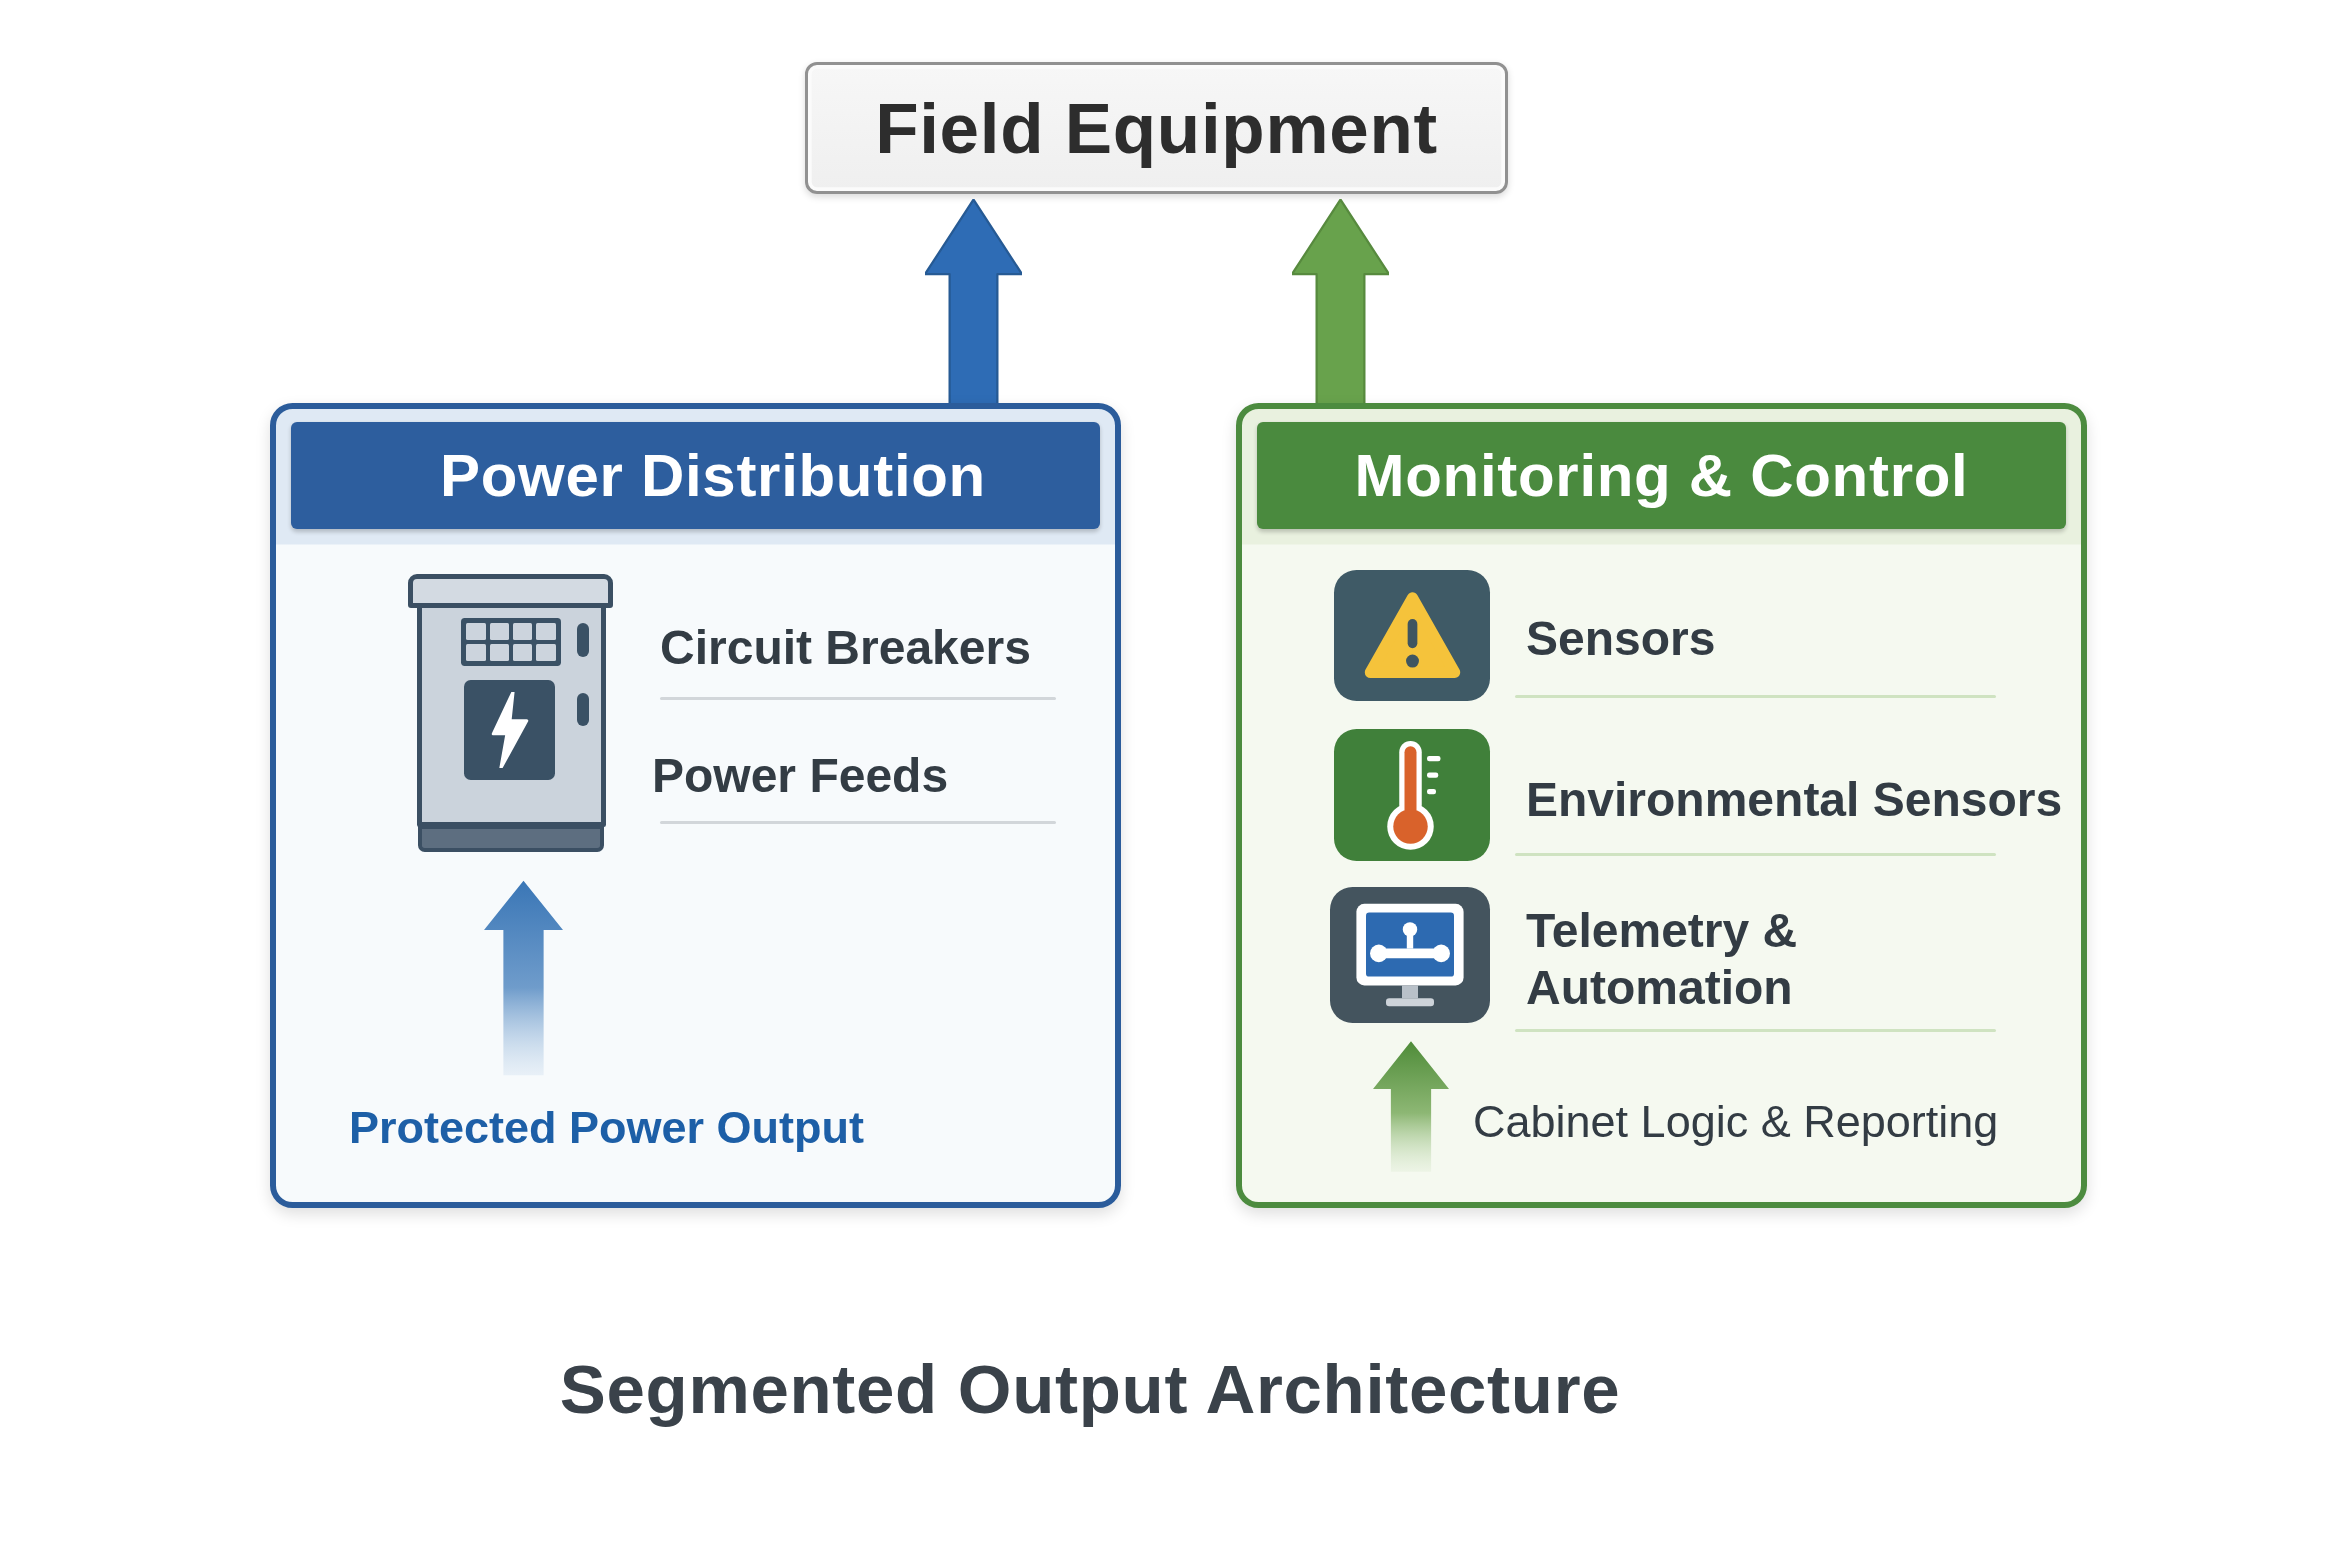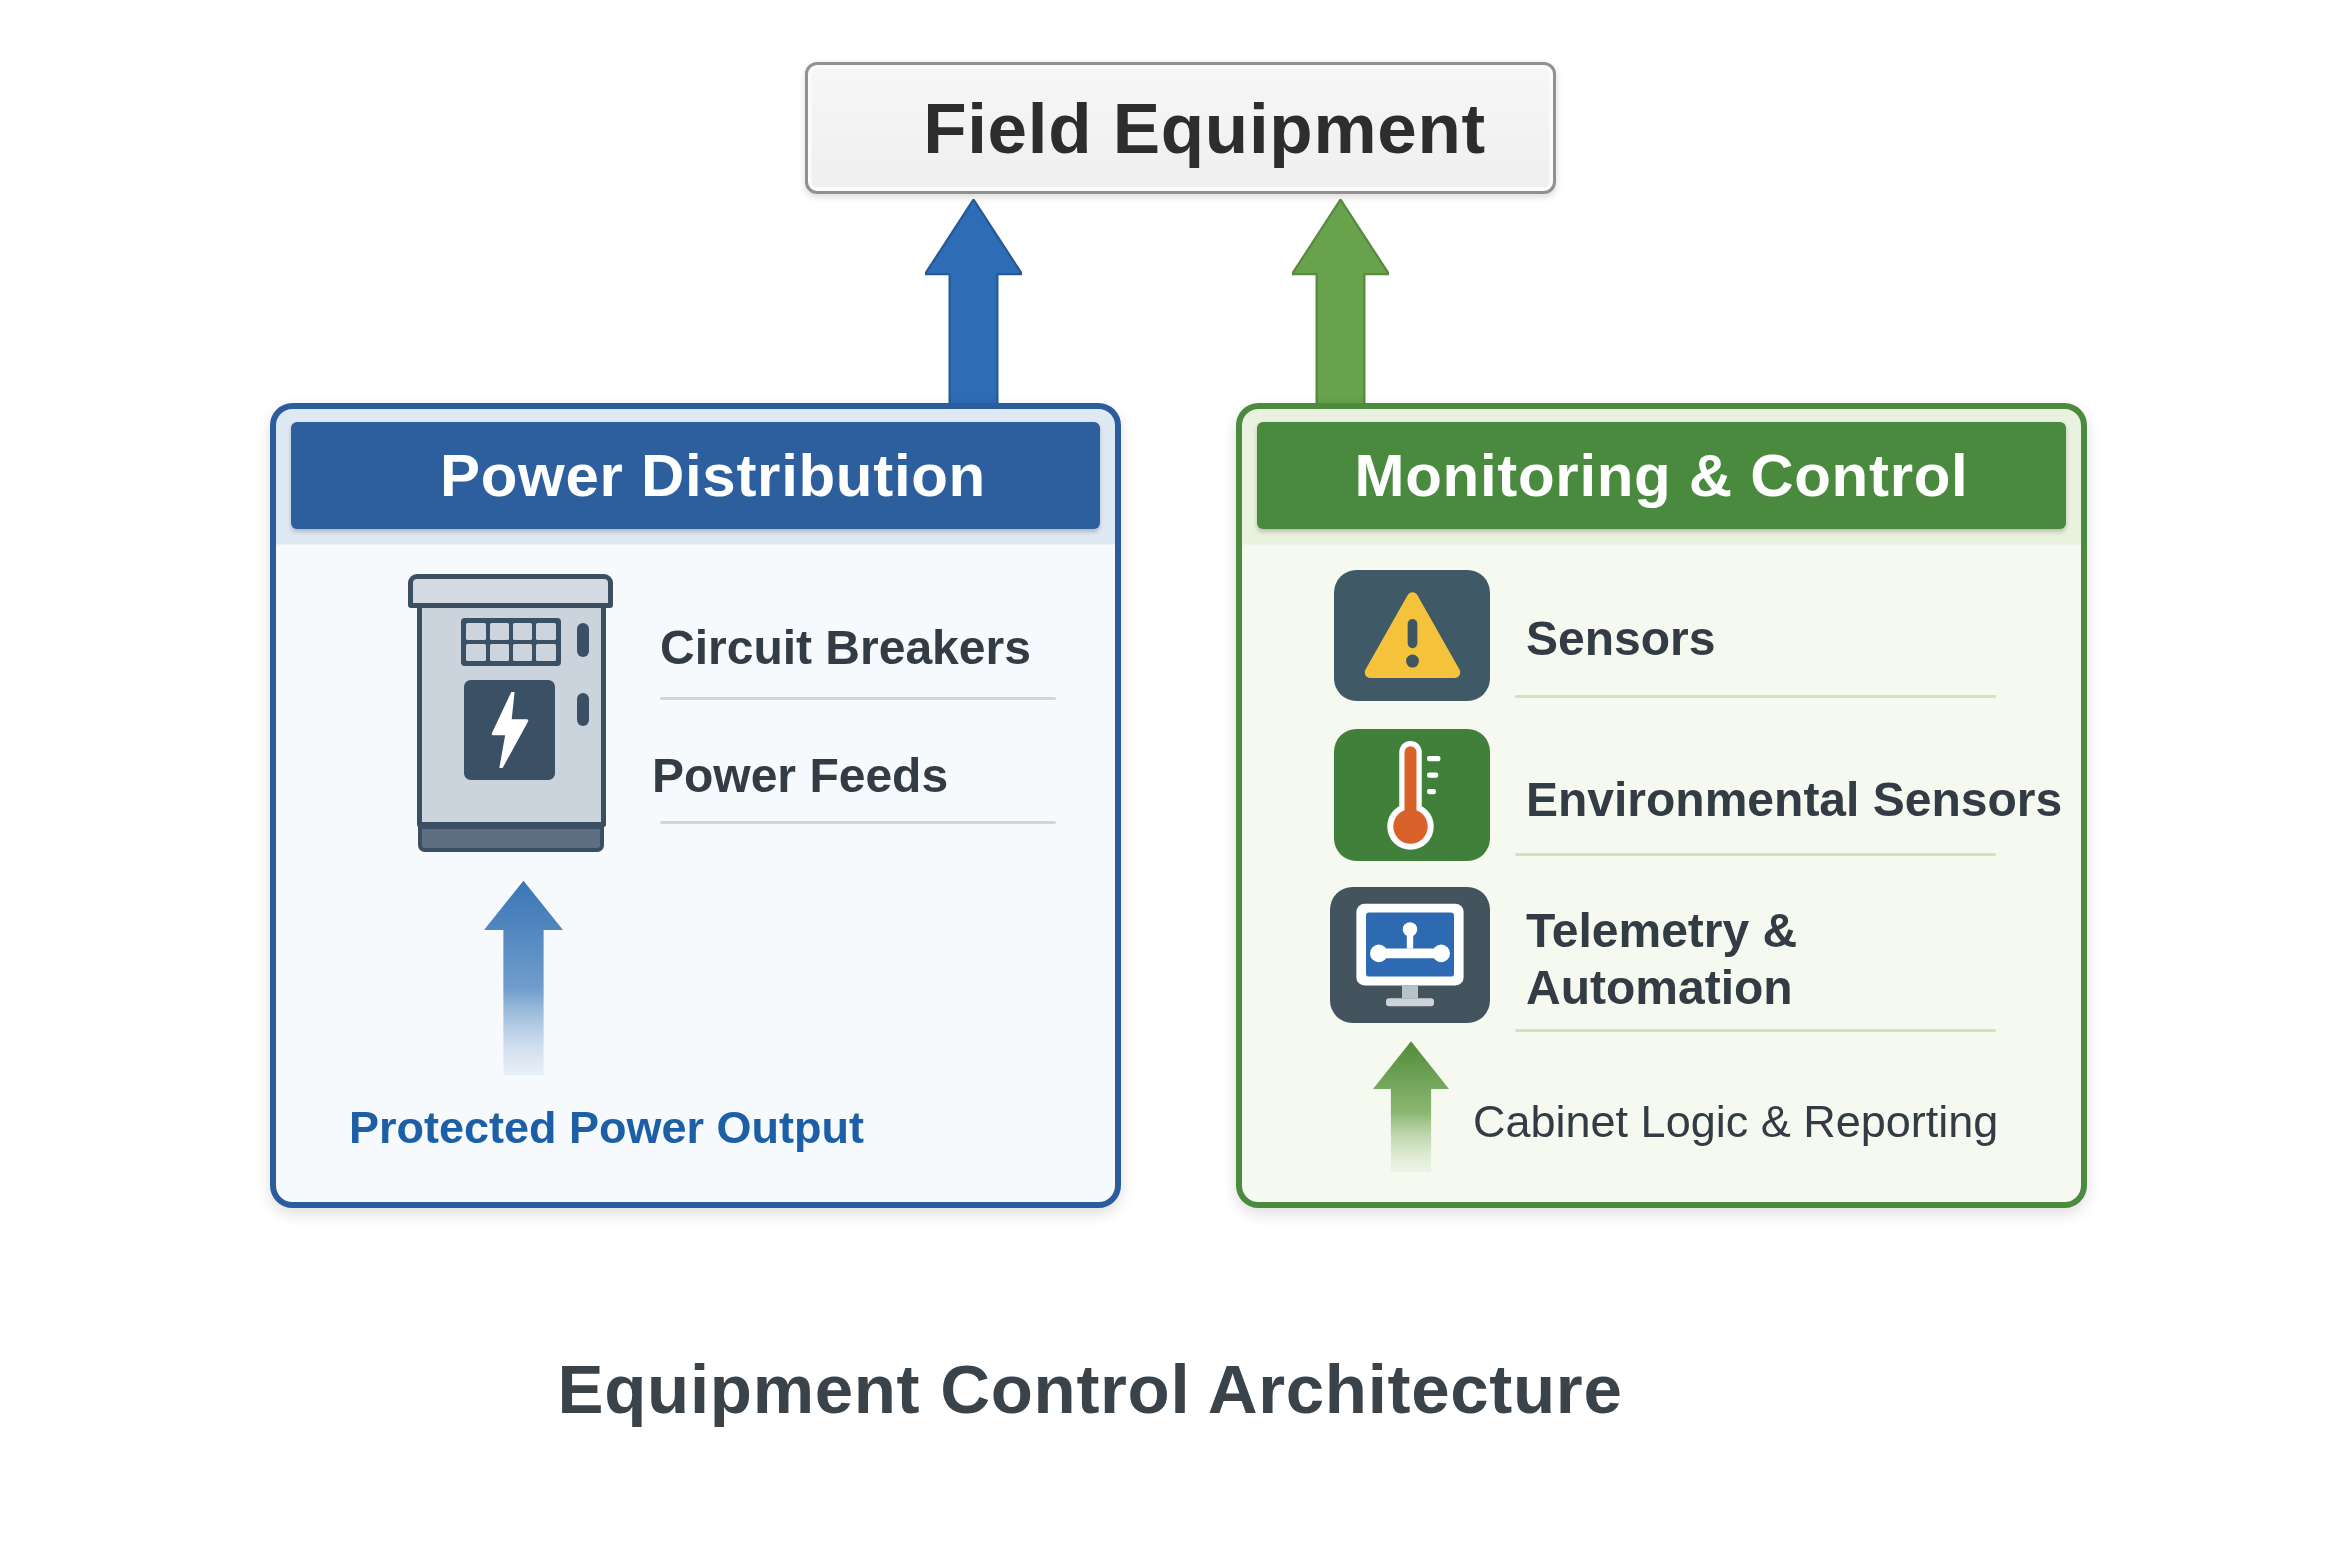--- a/index.html
+++ b/index.html
@@ -7,21 +7,21 @@
     position:relative;width:2342px;height:1563px;background:#ffffff;overflow:hidden;
     font-family:"Liberation Sans", sans-serif;
   }
   
   .field-box{
     position:absolute;left:805px;top:62px;width:697px;height:126px;
     background:linear-gradient(180deg,#f7f7f7,#efefef);
     border:3.7px solid #919191;border-radius:12px;
     box-shadow:inset 0 0 0 3.7px #fbfbfb,0 3px 7.5px rgba(0,0,0,.15);
     display:flex;align-items:center;justify-content:center;
-    font-size:71px;font-weight:bold;color:#2d2d2d;letter-spacing:0.7px;padding-left:48px;
+    font-size:71px;font-weight:bold;color:#2d2d2d;letter-spacing:0.7px;
   }
   
   .top-arrow{position:absolute;top:199px;width:97px;height:210px;}
   .top-arrow.blue{left:925px;}
   .top-arrow.green{left:1292px;}
   
   .panel{position:absolute;top:403px;width:851px;height:805px;border-radius:22.5px;box-sizing:border-box;
     box-shadow:0 6px 15px rgba(0,0,0,.13);}
   .panel.blue{left:270px;border:6px solid #2b5c9b;
     background:linear-gradient(180deg,#dfe9f4 0px,#dfe9f4 135px,#f7fafc 136px,#f7fafc 100%);}
@@ -190,17 +190,17 @@
             <stop offset="1" stop-color="#d9e9cd" stop-opacity="0.3"></stop>
           </linearGradient>
         </defs>
         <polygon points="51,0 102,64 78,64 78,175 24,175 24,64 0,64" fill="url(#gradG)"></polygon>
       </svg>
     </div>
     <div class="arrow-caption-dark" style="left:231px;top:687px;">Cabinet Logic &amp; Reporting</div>
   </div>
 
   <div class="caption">
-    <div>Equipment Control Architecture</div>
+    <div>Segmented Output Architecture</div>
   </div>
 
 </div>
 
 
 </body></html>

